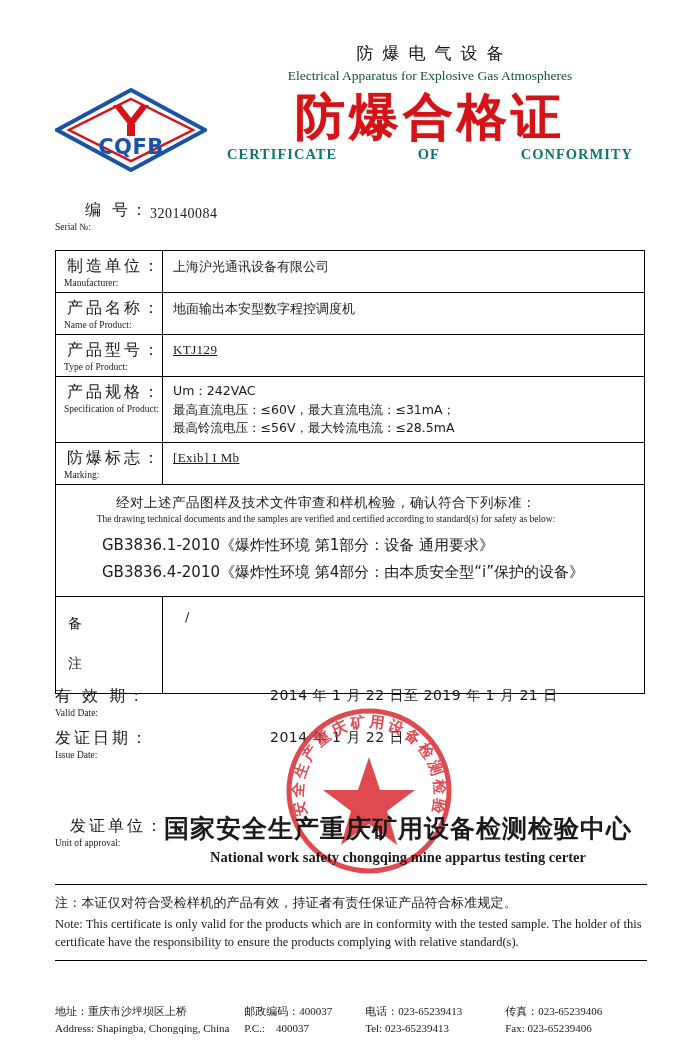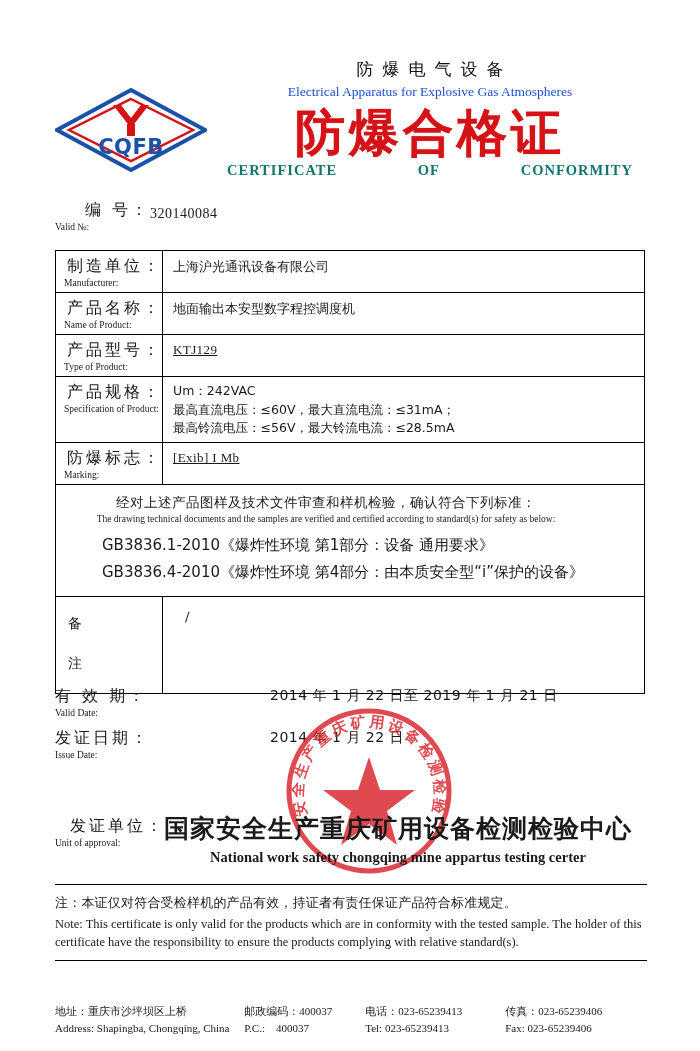--- a/index.html
+++ b/index.html
@@ -33,36 +33,36 @@
     left: 55px;
     top: 88px;
     width: 152px;
     height: 84px;
   }
   .logo svg { display: block; }
 
   .head-right {
     position: absolute;
     left: 215px;
-    top: 58px;
+    top: 42px;
     width: 430px;
     text-align: center;
   }
   .cn-title {
     font-size: 17px;
     letter-spacing: 9px;
     color: #111;
     font-family: "DejaVu Sans", sans-serif;
     font-weight: normal;
     padding-left: 9px;
   }
   .en-title {
     font-size: 13.5px;
     margin-top: 3px;
-    color: #1d4ed8;
+    color: #14532d;
     font-family: "Liberation Serif", serif;
   }
   .big-cn {
     margin-top: 6px;
     font-size: 50px;
     font-weight: bold;
     color: #d51317;
     letter-spacing: 4px;
     font-family: "DejaVu Sans", sans-serif;
     line-height: 1.08;
@@ -351,21 +351,21 @@
         <span>CERTIFICATE</span>
         <span>OF</span>
         <span>CONFORMITY</span>
       </div>
     </div>
   </div>
 
   <div class="serial-row">
     <div class="serial-label">
       <div class="lbl-cn">编 号：</div>
-      <div class="lbl-en">Valid №:</div>
+      <div class="lbl-en">Serial №:</div>
     </div>
     <div class="serial-value">320140084</div>
   </div>
 
   <div class="table">
 
     <div class="row">
       <div class="cell-label">
         <div class="lbl-cn">制造单位：</div>
         <div class="lbl-en">Manufacturer:</div>

